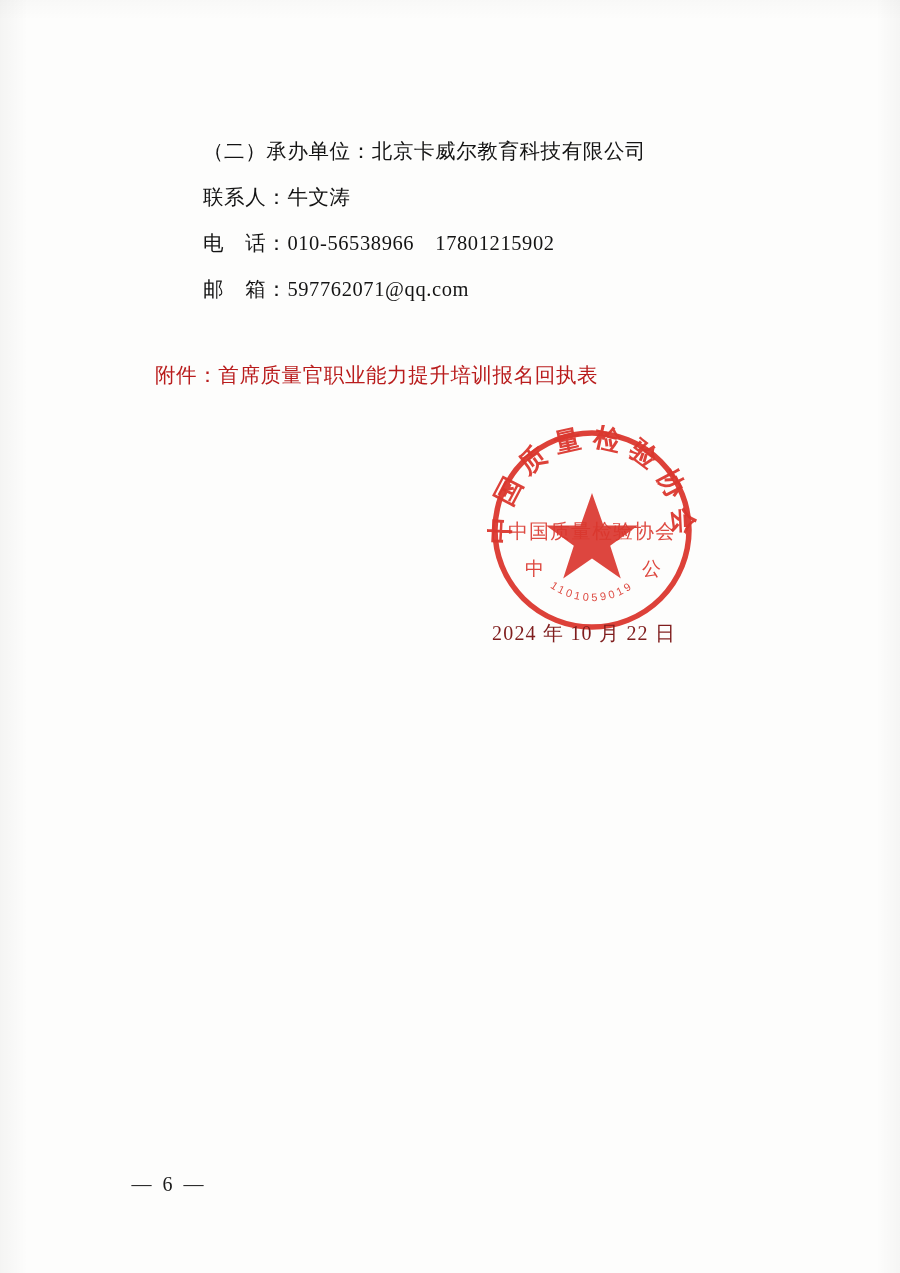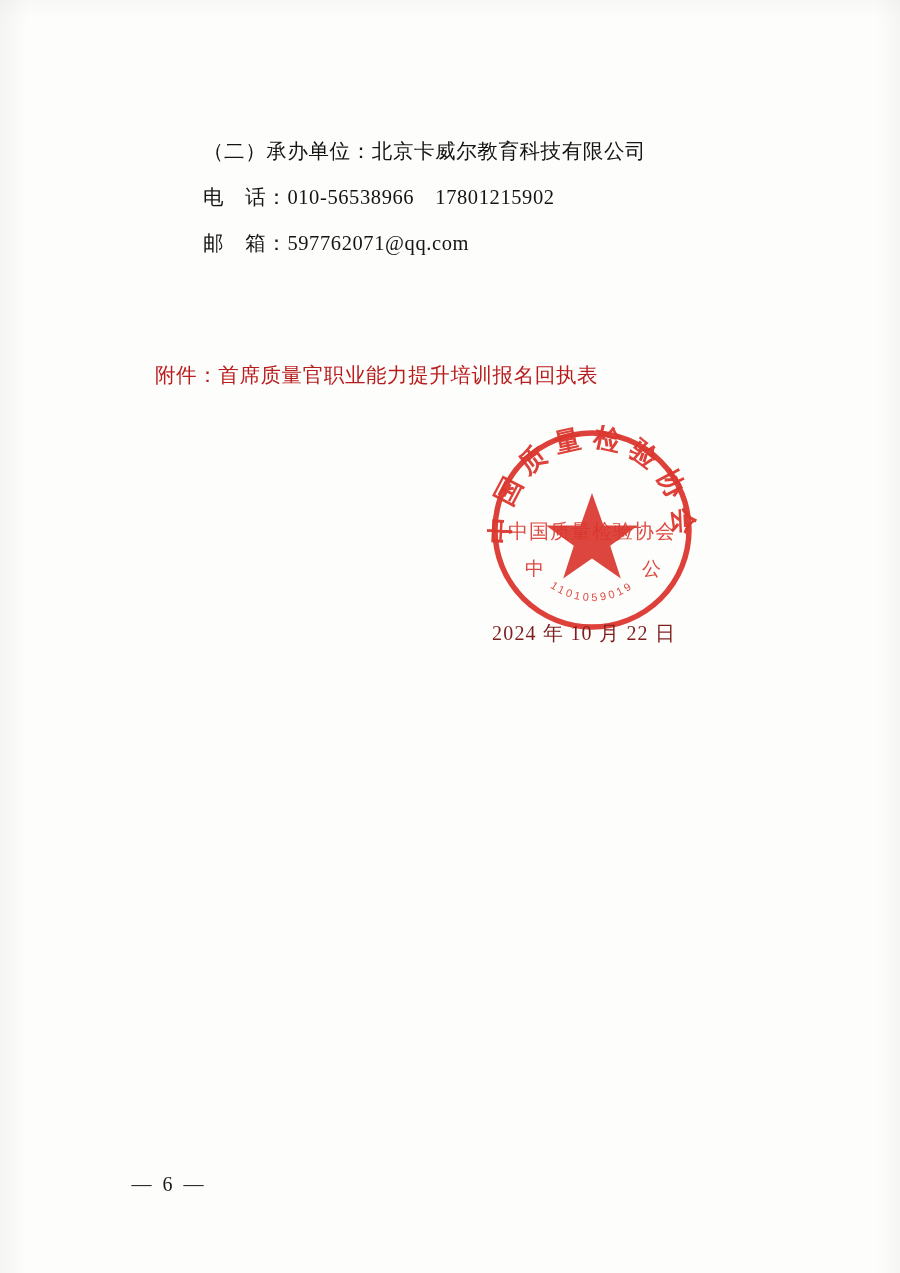--- a/index.html
+++ b/index.html
@@ -89,20 +89,21 @@
   }
   .pn-inner { display: inline-block; margin-left: -562px; }
 </style>
 </head>
 <body>
 
 <div class="page">
 
   <div class="body-block">
     <div class="line">（二）承办单位：北京卡威尔教育科技有限公司</div>
+    <div class="line">联系人：牛文涛</div>
     <div class="line ascii-mix">电　话：010-56538966　17801215902</div>
     <div class="line ascii-mix">邮　箱：597762071@qq.com</div>
   </div>
 
   <div class="attach">附件：首席质量官职业能力提升培训报名回执表</div>
 
   <div class="seal">
     <svg width="210" height="210" viewBox="0 0 210 210" xmlns="http://www.w3.org/2000/svg">
       <defs>
         <path id="arcTop" d="M 22,105 A 83,83 0 0 1 188,105" fill="none"></path>

